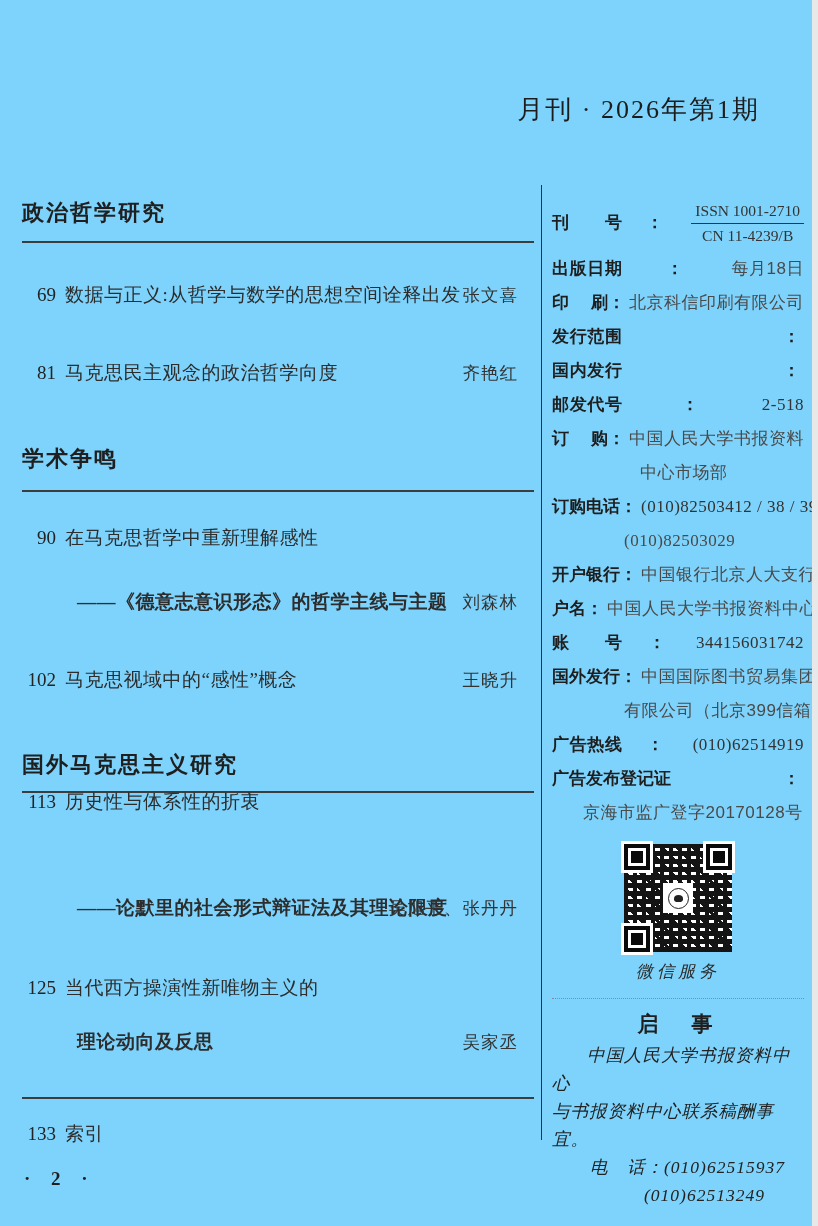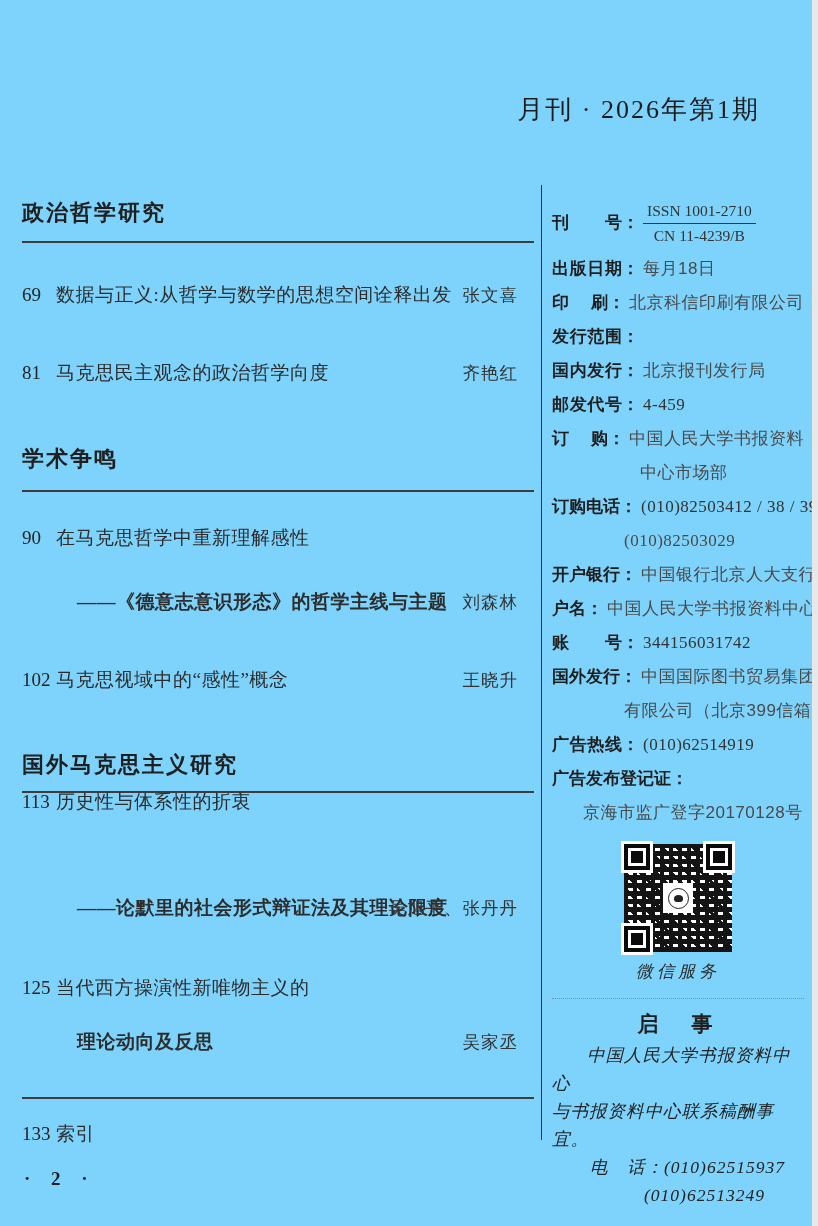--- a/index.html
+++ b/index.html
@@ -9,37 +9,37 @@
   
   .issue-label{position:absolute;top:92px;right:52px;font-size:26px;letter-spacing:2px;color:#1c1c1c;}
 
   
   .left-col{position:absolute;left:22px;top:0;width:496px;height:1226px;}
   .sec-head{position:absolute;left:0;font-family:"Liberation Sans","DejaVu Sans",sans-serif;
             font-weight:bold;font-size:22px;letter-spacing:2px;color:#1f1f1f;}
   .rule{position:absolute;left:0;width:512px;height:2px;background:#3d3d3d;}
   .rule-thin{height:1.5px;}
   .art-row{position:absolute;left:0;right:0;font-size:19px;line-height:27px;white-space:nowrap;}
-  .art-no{display:inline-block;width:34px;color:#232323;}
+  .art-no{display:inline-block;width:34px;text-align:right;margin-right:9px;color:#232323;}
   .art-title{color:#2d2d2d;letter-spacing:0.5px;}
   .art-author{position:absolute;right:0;top:1px;font-size:17.5px;color:#333;letter-spacing:1px;}
   .cont{padding-left:55px;font-weight:bold;}
   .lh1{top:198px}.lr1{top:241px}.la69{top:281px}.la81{top:359px}
   .lh2{top:444px}.lr2{top:490px}.la90{top:524px}.la90s{top:588px}.la102{top:666px}
   .lh3{top:750px}.lr3{top:791px}.la113{top:788px}.la113s{top:894px}
   .la125{top:974px}.la125s{top:1028px}.lr4{top:1097px}.la133{top:1120px}
   .page-footer{position:absolute;left:24px;top:1168px;font-size:19px;font-weight:bold;letter-spacing:8px;color:#1f1f1f;}
 
   
   .v-divider{position:absolute;left:541px;top:185px;height:955px;width:0;border-left:1.5px solid #2f2f2f;}
 
   
   .right-col{position:absolute;left:552px;top:194px;width:252px;
              font-family:"Liberation Sans","DejaVu Sans",sans-serif;font-size:17px;color:#4a4a4a;}
-  .info-row{display:flex;align-items:baseline;height:34px;line-height:34px;white-space:nowrap;}
+  .info-row{display:flex;align-items:baseline;height:34px;line-height:34px;white-space:nowrap;justify-content:space-between;}
   .frac-row{height:58px;align-items:center;}
   .lbl{font-weight:bold;color:#1e1e1e;}
   .j4{display:inline-block;width:70px;text-align:justify;text-align-last:justify;}
   .colon{font-weight:bold;color:#1e1e1e;margin-right:4px;}
   .val{color:#4a4a4a;letter-spacing:0.5px;}
   .num{font-family:"Liberation Serif","DejaVu Serif",serif;color:#333;}
   .info-cont{height:34px;line-height:34px;color:#4a4a4a;letter-spacing:0.5px;white-space:nowrap;}
   .ind-a{padding-left:88px}.ind-b{padding-left:72px}.ind-c{padding-left:31px}
   .frac{display:inline-block;text-align:center;vertical-align:middle;
         font-family:"Liberation Serif","DejaVu Serif",serif;font-size:15.5px;color:#333;line-height:22px;}
@@ -165,27 +165,26 @@
     </div>
 
     <div class="info-row">
       <span class="lbl j4">发行范围</span>
         <span class="colon">：</span>
     </div>
 
     <div class="info-row">
       <span class="lbl j4">国内发行</span>
         <span class="colon">：</span>
-      <span class="val">北京报刊发行局</span>
     </div>
 
     <div class="info-row">
       <span class="lbl j4">邮发代号</span>
         <span class="colon">：</span>
-      <span class="val num">4-459</span>
+      <span class="val num">2-518</span>
     </div>
 
     <div class="info-row">
       <span class="lbl j4">订购</span>
         <span class="colon">：</span>
       <span class="val">中国人民大学书报资料</span>
     </div>
     <div class="info-cont ind-a">中心市场部</div>
 
     <div class="info-row">

